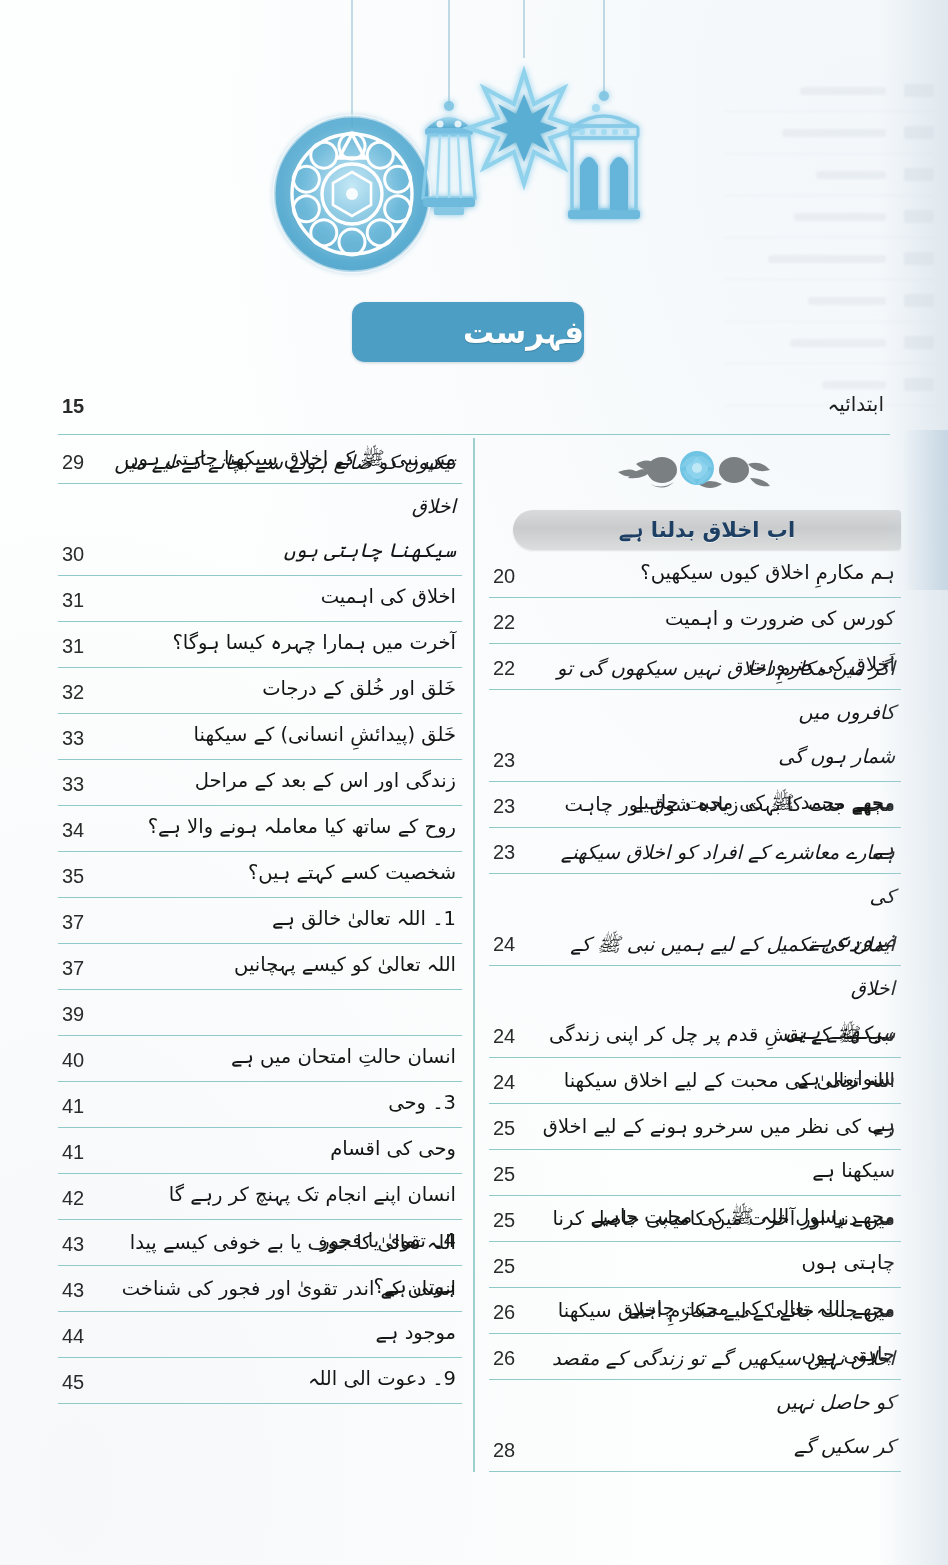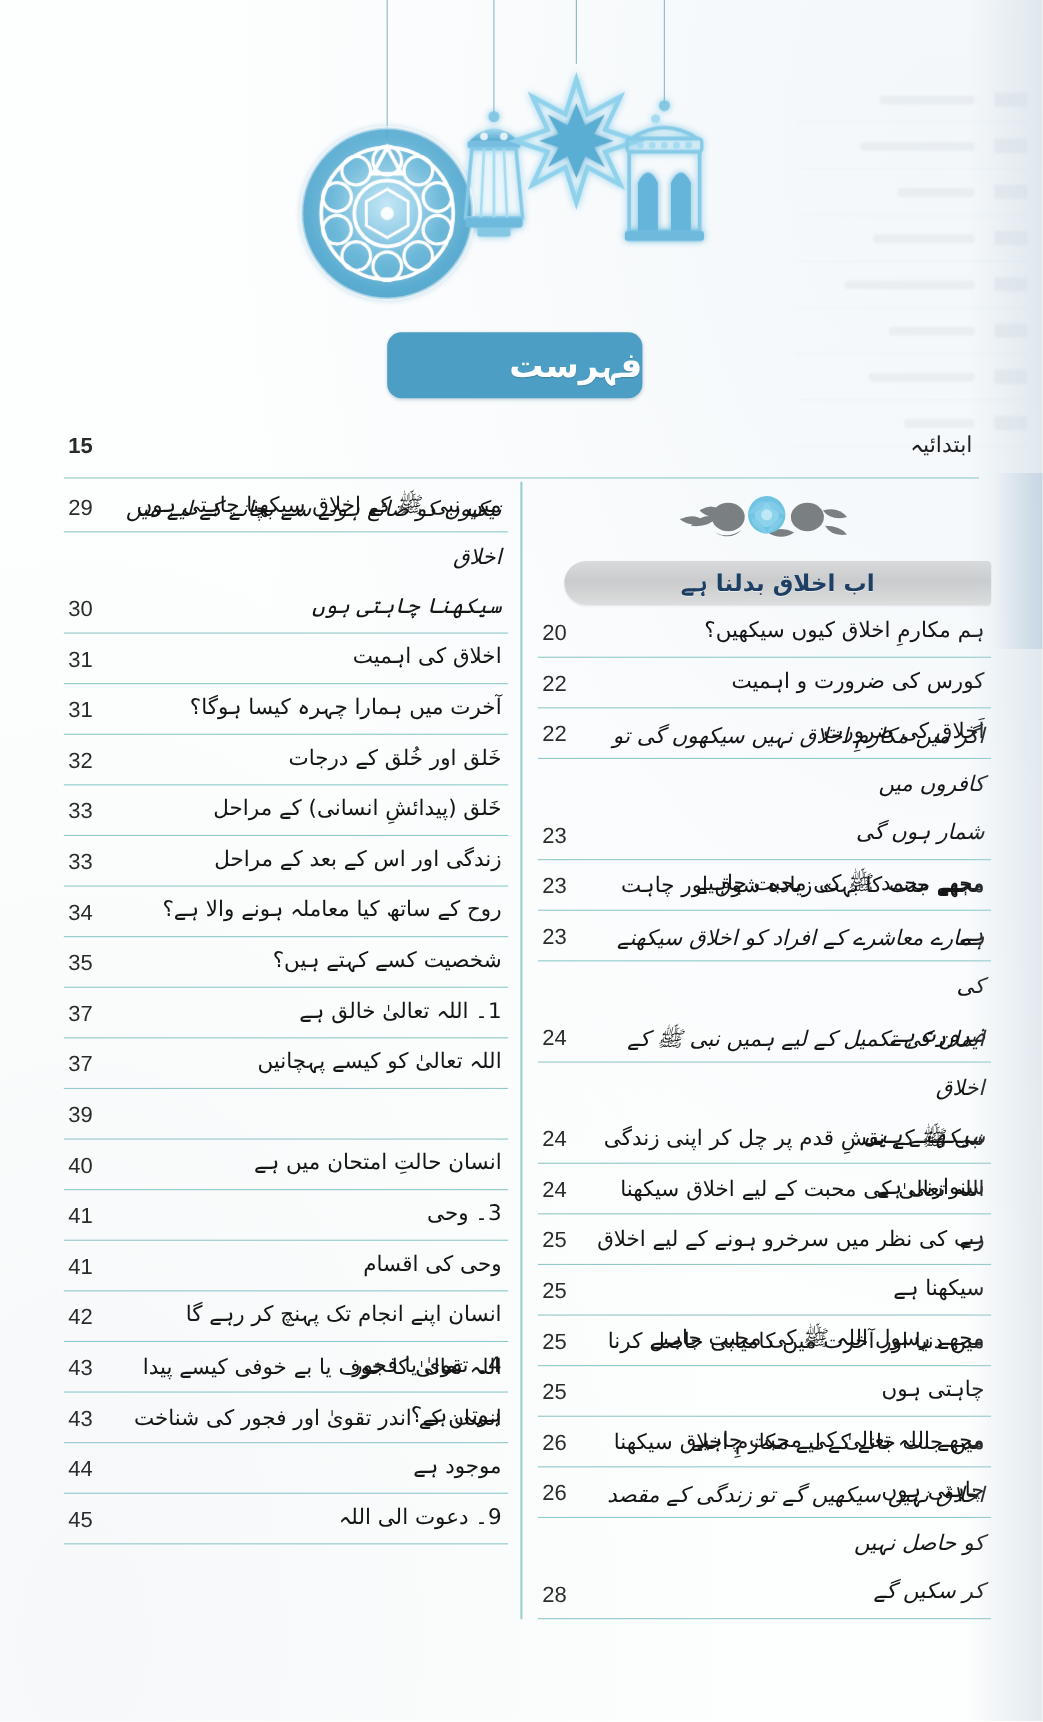--- a/index.html
+++ b/index.html
@@ -319,21 +319,21 @@
         <div class="row one">
           <div class="num">31</div>
           <div class="ttl">آخرت میں ہمارا چہرہ کیسا ہوگا؟</div>
         </div>
         <div class="row one">
           <div class="num">32</div>
           <div class="ttl">خَلق اور خُلق کے درجات</div>
         </div>
         <div class="row one">
           <div class="num">33</div>
-          <div class="ttl">خَلق (پیدائشِ انسانی) کے مراحل</div>
+          <div class="ttl">خَلق (پیدائشِ انسانی) کے سیکھنا</div>
         </div>
         <div class="row one">
           <div class="num">33</div>
           <div class="ttl">زندگی اور اس کے بعد کے مراحل</div>
         </div>
         <div class="row one">
           <div class="num">34</div>
           <div class="ttl">روح کے ساتھ کیا معاملہ ہونے والا ہے؟</div>
         </div>
         <div class="row one">

